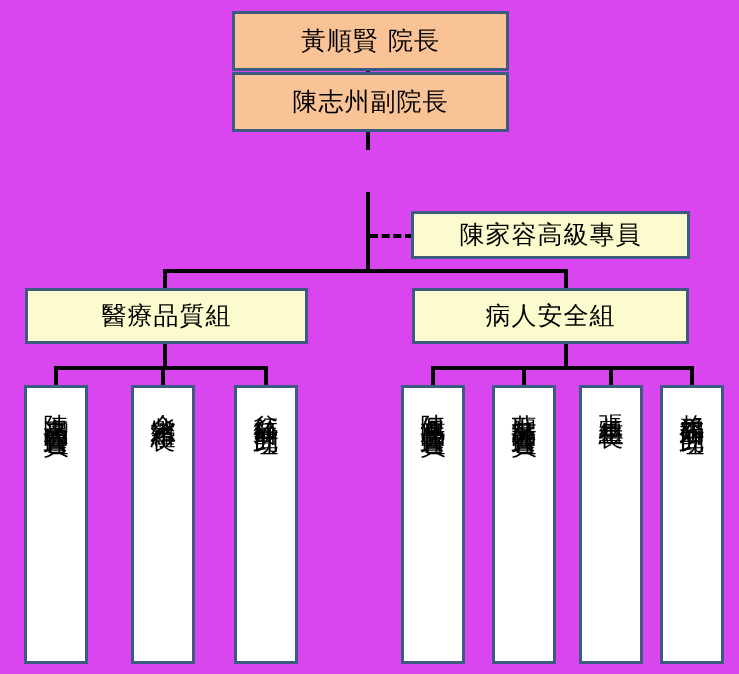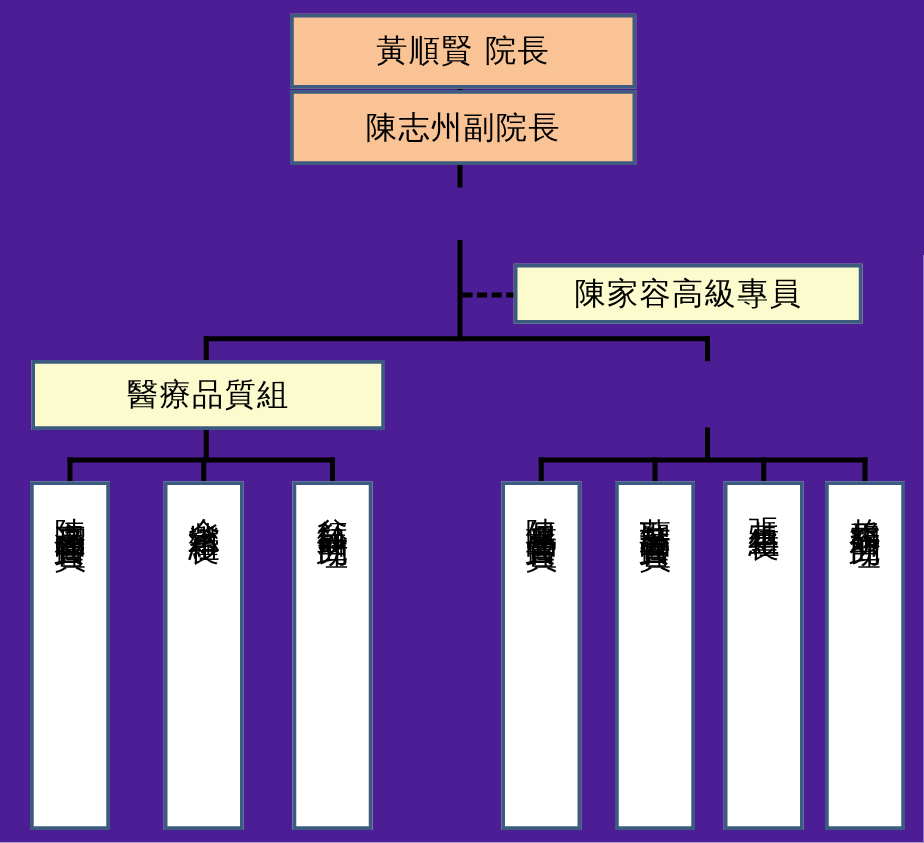--- a/index.html
+++ b/index.html
@@ -7,21 +7,21 @@
     padding: 0;
     background: #ffffff;
   }
   body {
     font-family: "DejaVu Sans", "Liberation Sans", sans-serif;
   }
   #chart-root {
     position: relative;
     width: 739px;
     height: 674px;
-    background: #4c1d95;
+    background: #d946ef;
     overflow: hidden;
   }
   .node {
     position: absolute;
     box-sizing: border-box;
     border: 3px solid #3d5a80;
     display: flex;
     align-items: center;
     justify-content: center;
     text-align: center;
@@ -109,20 +109,23 @@
 
 
   <div class="node unit" style="left:25px; top:288px; width:283px; height:56px;">
     <span class="node-label">醫療品質組</span>
   </div>
 
   <div class="node unit" style="left:411px; top:211px; width:279px; height:48px;">
     <span class="node-label">陳家容高級專員</span>
   </div>
 
+  <div class="node unit" style="left:412px; top:288px; width:277px; height:56px;">
+    <span class="node-label">病人安全組</span>
+  </div>
 
   <div class="node leaf" style="left:24px; top:385px; width:64px; height:279px;">
     <span class="node-label">陳亮潔品質管理員</span>
   </div>
 
   <div class="node leaf" style="left:131px; top:385px; width:64px; height:279px;">
     <span class="node-label">余紫瀅小組長</span>
   </div>
 
   <div class="node leaf" style="left:234px; top:385px; width:64px; height:279px;">

